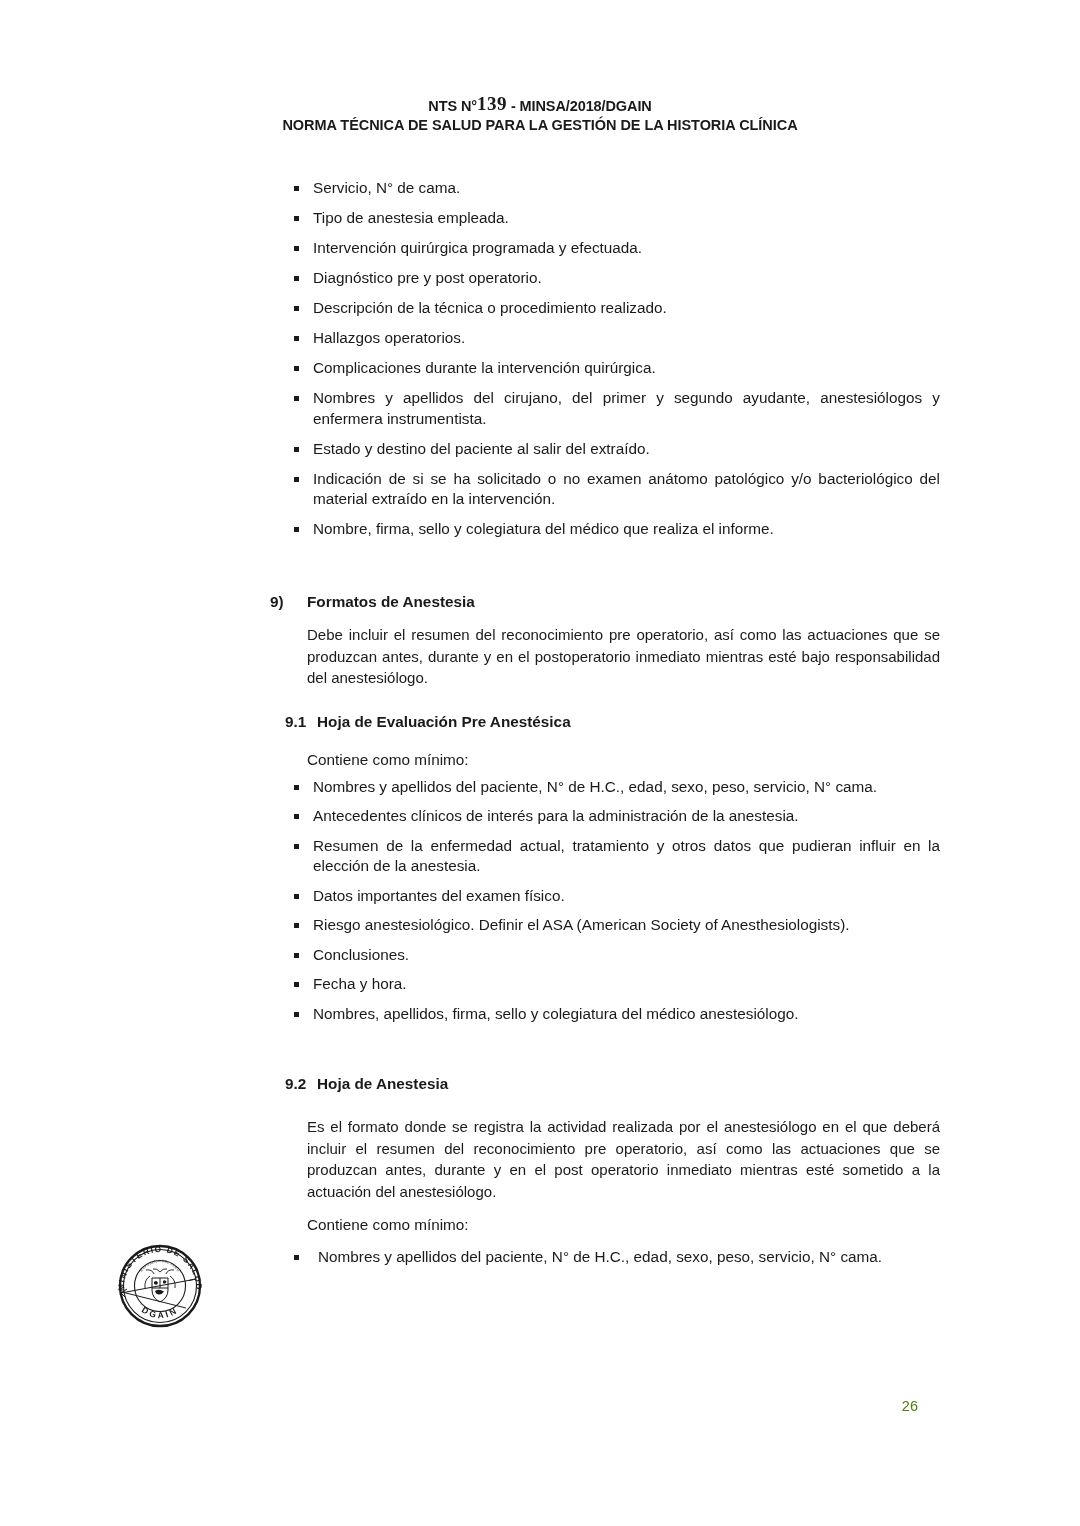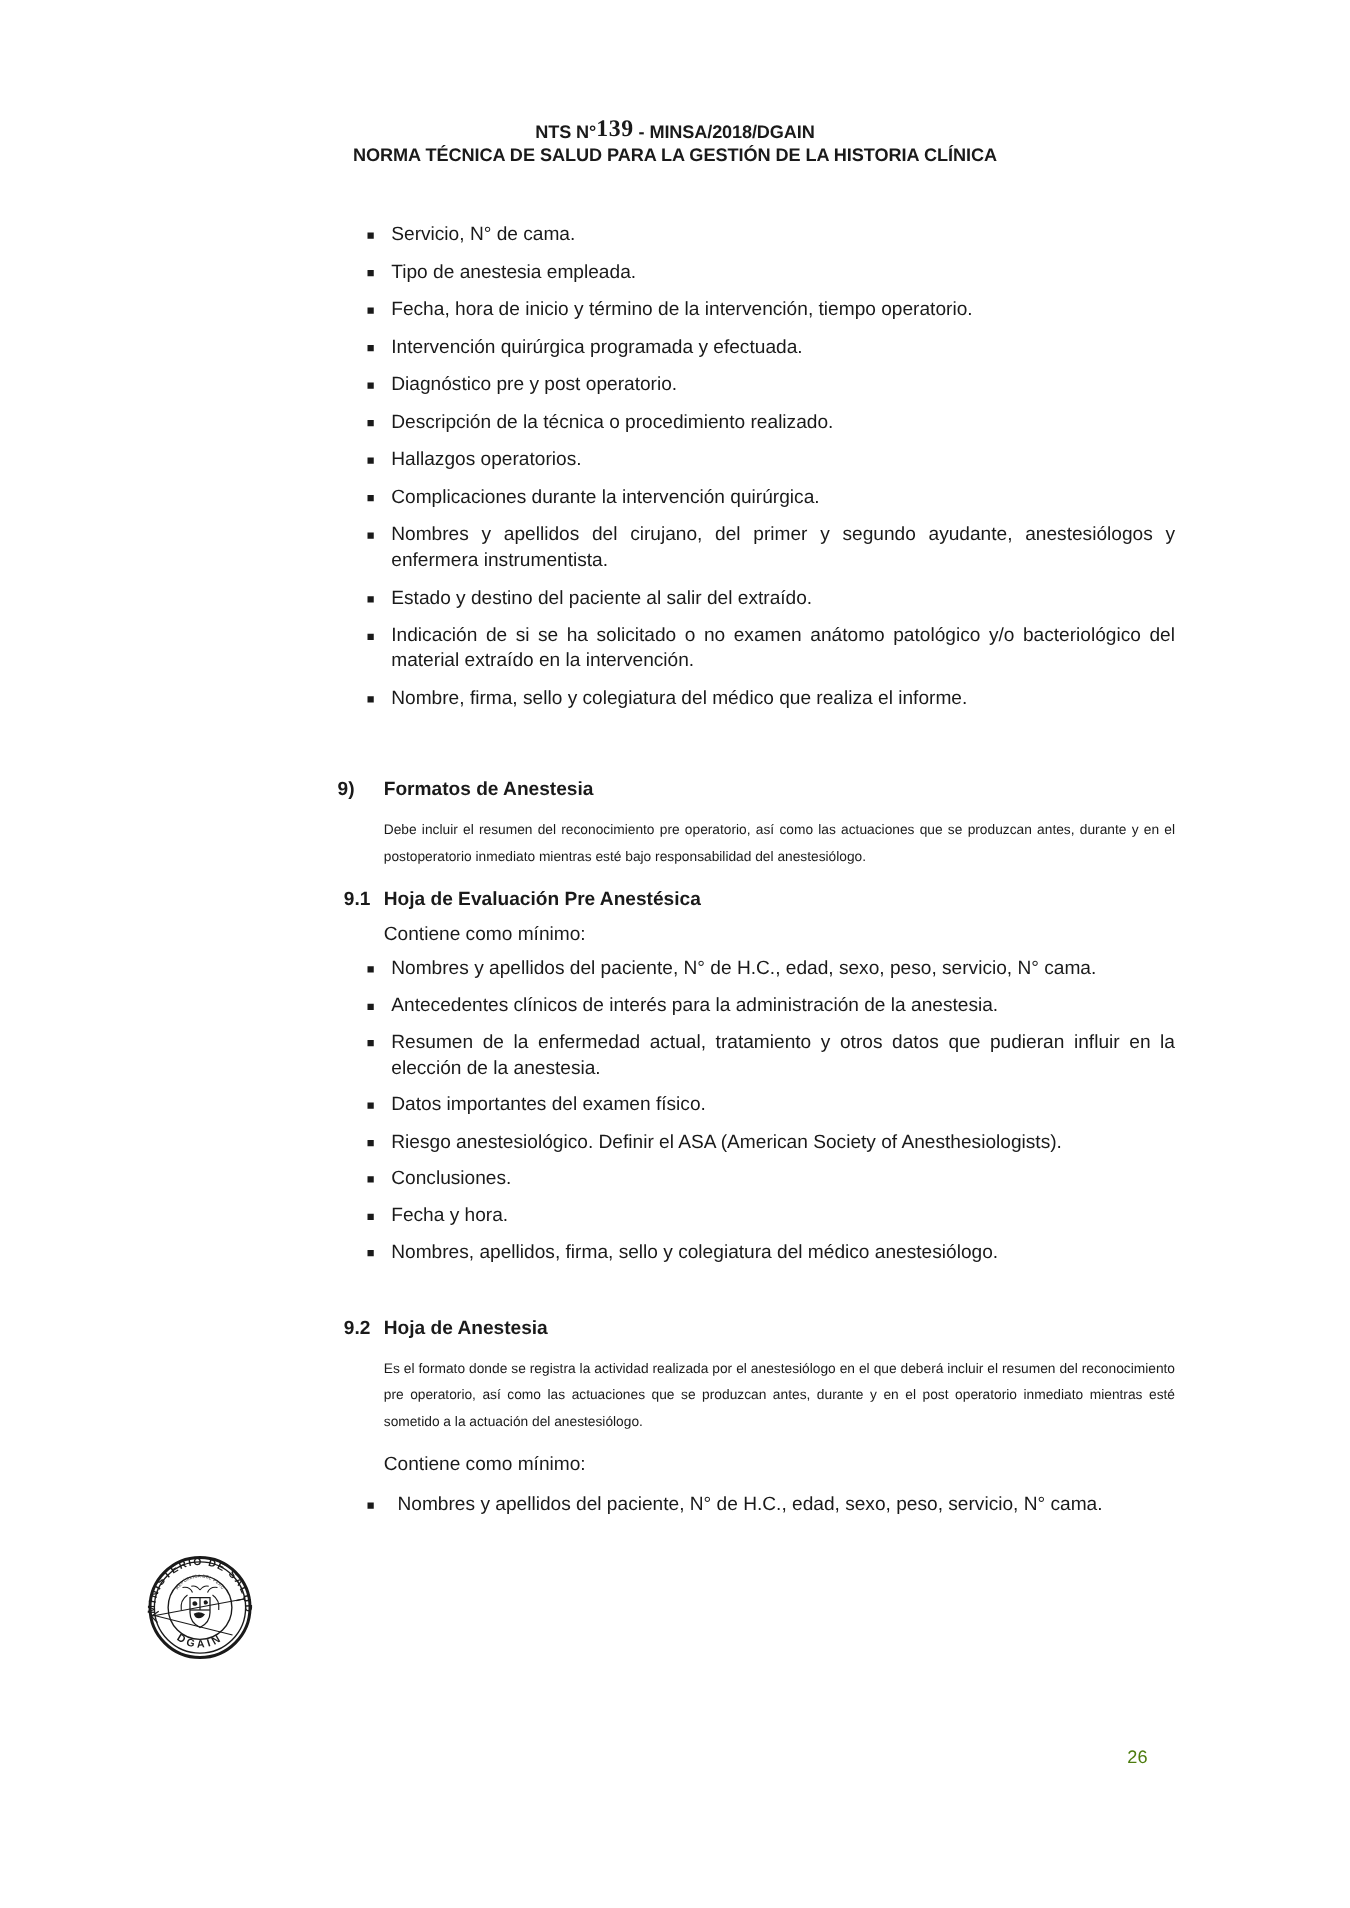--- a/index.html
+++ b/index.html
@@ -106,30 +106,30 @@
     position: absolute;
     left: 0;
     top: 0;
   }
   .sub-heading {
     position: relative;
     font-size: 15.3px;
     font-weight: bold;
     line-height: 21px;
     padding-left: 37px;
-    margin: 0;
+    margin: 10px;
   }
   .sub-heading .num {
     position: absolute;
     left: 5px;
     top: 0;
   }
 
   .body-para {
-    font-size: 11px;
+    font-size: 15px;
     line-height: 21.5px;
     text-align: justify;
     text-justify: inter-word;
     margin: 0;
     padding-left: 37px;
   }
   .lead-line {
     font-size: 15.3px;
     line-height: 21px;
     margin: 0;
@@ -170,21 +170,20 @@
   <div class="doc-header">
     <div class="header-line1"><span>NTS N°</span><span class="handwritten-num">139</span><span> - MINSA/2018/DGAIN</span></div>
     <div class="header-line2">NORMA TÉCNICA DE SALUD PARA LA GESTIÓN DE LA HISTORIA CLÍNICA</div>
   </div>
 
   <div class="content">
 
     <ul class="bullets">
       <li>Servicio, N° de cama.</li>
       <li>Tipo de anestesia empleada.</li>
-      <li>Fecha, hora de inicio y término de la intervención, tiempo operatorio.</li>
       <li>Intervención quirúrgica programada y efectuada.</li>
       <li>Diagnóstico pre y post operatorio.</li>
       <li>Descripción de la técnica o procedimiento realizado.</li>
       <li>Hallazgos operatorios.</li>
       <li>Complicaciones durante la intervención quirúrgica.</li>
       <li>Nombres y apellidos del cirujano, del primer y segundo ayudante, anestesiólogos y enfermera instrumentista.</li>
       <li class="no-justify">Estado y destino del paciente al salir del extraído.</li>
       <li>Indicación de si se ha solicitado o no examen anátomo patológico y/o bacteriológico del material extraído en la intervención.</li>
       <li class="no-justify">Nombre, firma, sello y colegiatura del médico que realiza el informe.</li>
     </ul>

